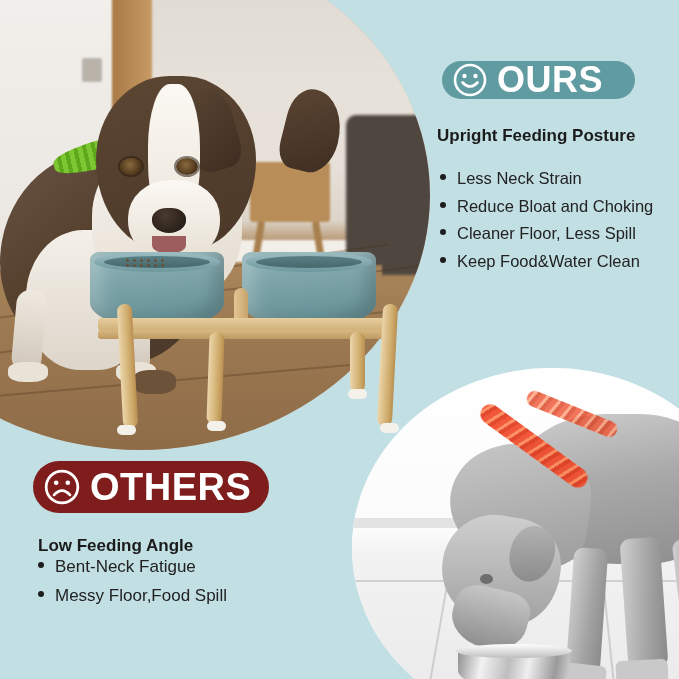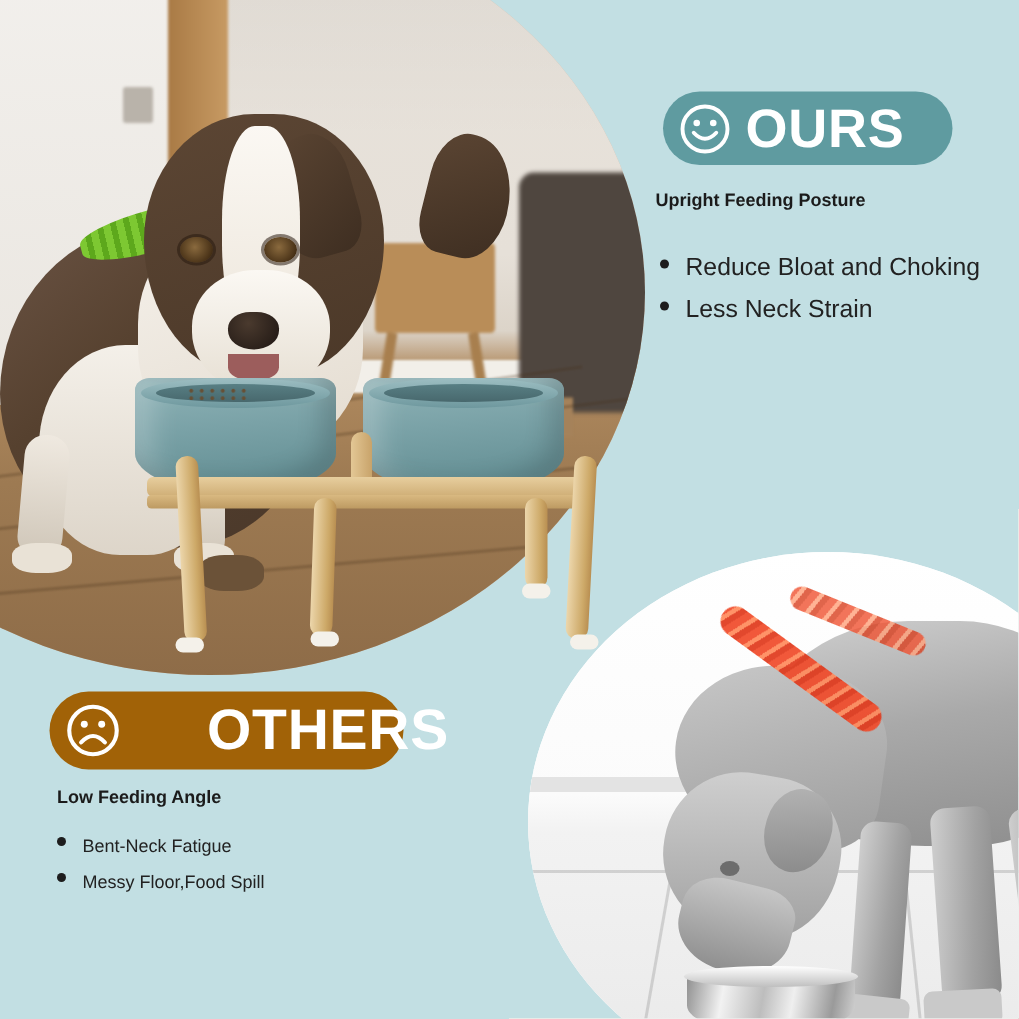--- a/index.html
+++ b/index.html
@@ -307,65 +307,64 @@
   
   .badge {
     position: absolute;
     display: flex;
     align-items: center;
     border-radius: 999px;
     padding: 0 22px 0 10px;
     box-sizing: border-box;
   }
   .badge-ours {
-    left: 442px; top: 61px; width: 193px; height: 49px;
+    left: 442px; top: 61px; width: 193px; height: 38px;
     background: #5f9ba0;
   }
   .badge-others {
     left: 33px; top: 461px; width: 236px; height: 52px;
-    background: #a16207;
-    gap: 48px;
+    background: #7f1d1d;
   }
   .badge-face { flex: 0 0 auto; margin-right: 9px; display: block; }
   .badge-label {
     color: #ffffff;
     font-weight: bold;
     letter-spacing: 0.5px;
     line-height: 1;
   }
   .badge-ours .badge-label { font-size: 36px; }
   .badge-others .badge-label { font-size: 38px; }
 
   .subhead {
     position: absolute;
     color: #1b1b1b;
-    font-size: 12px;
+    font-size: 17px;
     font-weight: bold;
   }
   .subhead-ours { left: 437px; top: 126px; }
-  .subhead-others { left: 38px; top: 524px; text-align: right; }
+  .subhead-others { left: 38px; top: 536px; text-align: right; }
 
   .bullets {
     position: absolute;
     margin: 0;
     padding: 0;
     list-style: none;
   }
   .bullets-ours { left: 440px; top: 170px; }
   .bullets-others { left: 38px; top: 558px; }
   .bullets li {
     display: flex;
     align-items: baseline;
     color: #222222;
     font-size: 16.5px;
     line-height: 1;
     margin-bottom: 11px;
     white-space: nowrap;
   }
-  .bullets-others li { font-size: 12px; margin-bottom: 12px; }
+  .bullets-others li { font-size: 17px; margin-bottom: 12px; }
   .bullet-dot {
     flex: 0 0 auto;
     width: 6px; height: 6px;
     background: #1d1d1d;
     border-radius: 50%;
     margin-right: 11px;
     position: relative;
     top: -4px;
   }
 </style>
@@ -486,25 +485,33 @@
       <path d="M10.5 20.5 Q18 28.5 25.5 20.5" fill="none" stroke="#ffffff" stroke-width="2.6" stroke-linecap="round"></path>
     </svg>
     <span class="badge-label">OURS</span>
   </div>
 
   <div class="subhead subhead-ours">Upright Feeding Posture</div>
 
   <ul class="bullets bullets-ours">
     <li>
       <span class="bullet-dot"></span>
+      <span>Less Neck Strain</span>
+    </li>
+    <li>
+      <span class="bullet-dot"></span>
       <span>Reduce Bloat and Choking</span>
     </li>
     <li>
       <span class="bullet-dot"></span>
-      <span>Less Neck Strain</span>
+      <span>Cleaner Floor, Less Spill</span>
+    </li>
+    <li>
+      <span class="bullet-dot"></span>
+      <span>Keep Food&amp;Water Clean</span>
     </li>
   </ul>
 
   <div class="badge badge-others">
     <svg class="badge-face" width="38" height="38" viewBox="0 0 36 36">
       <circle cx="18" cy="18" r="15" fill="none" stroke="#ffffff" stroke-width="2.6"></circle>
       <circle cx="12.5" cy="14" r="2.2" fill="#ffffff"></circle>
       <circle cx="23.5" cy="14" r="2.2" fill="#ffffff"></circle>
       <path d="M10.5 25.5 Q18 17.5 25.5 25.5" fill="none" stroke="#ffffff" stroke-width="2.6" stroke-linecap="round"></path>
     </svg>

